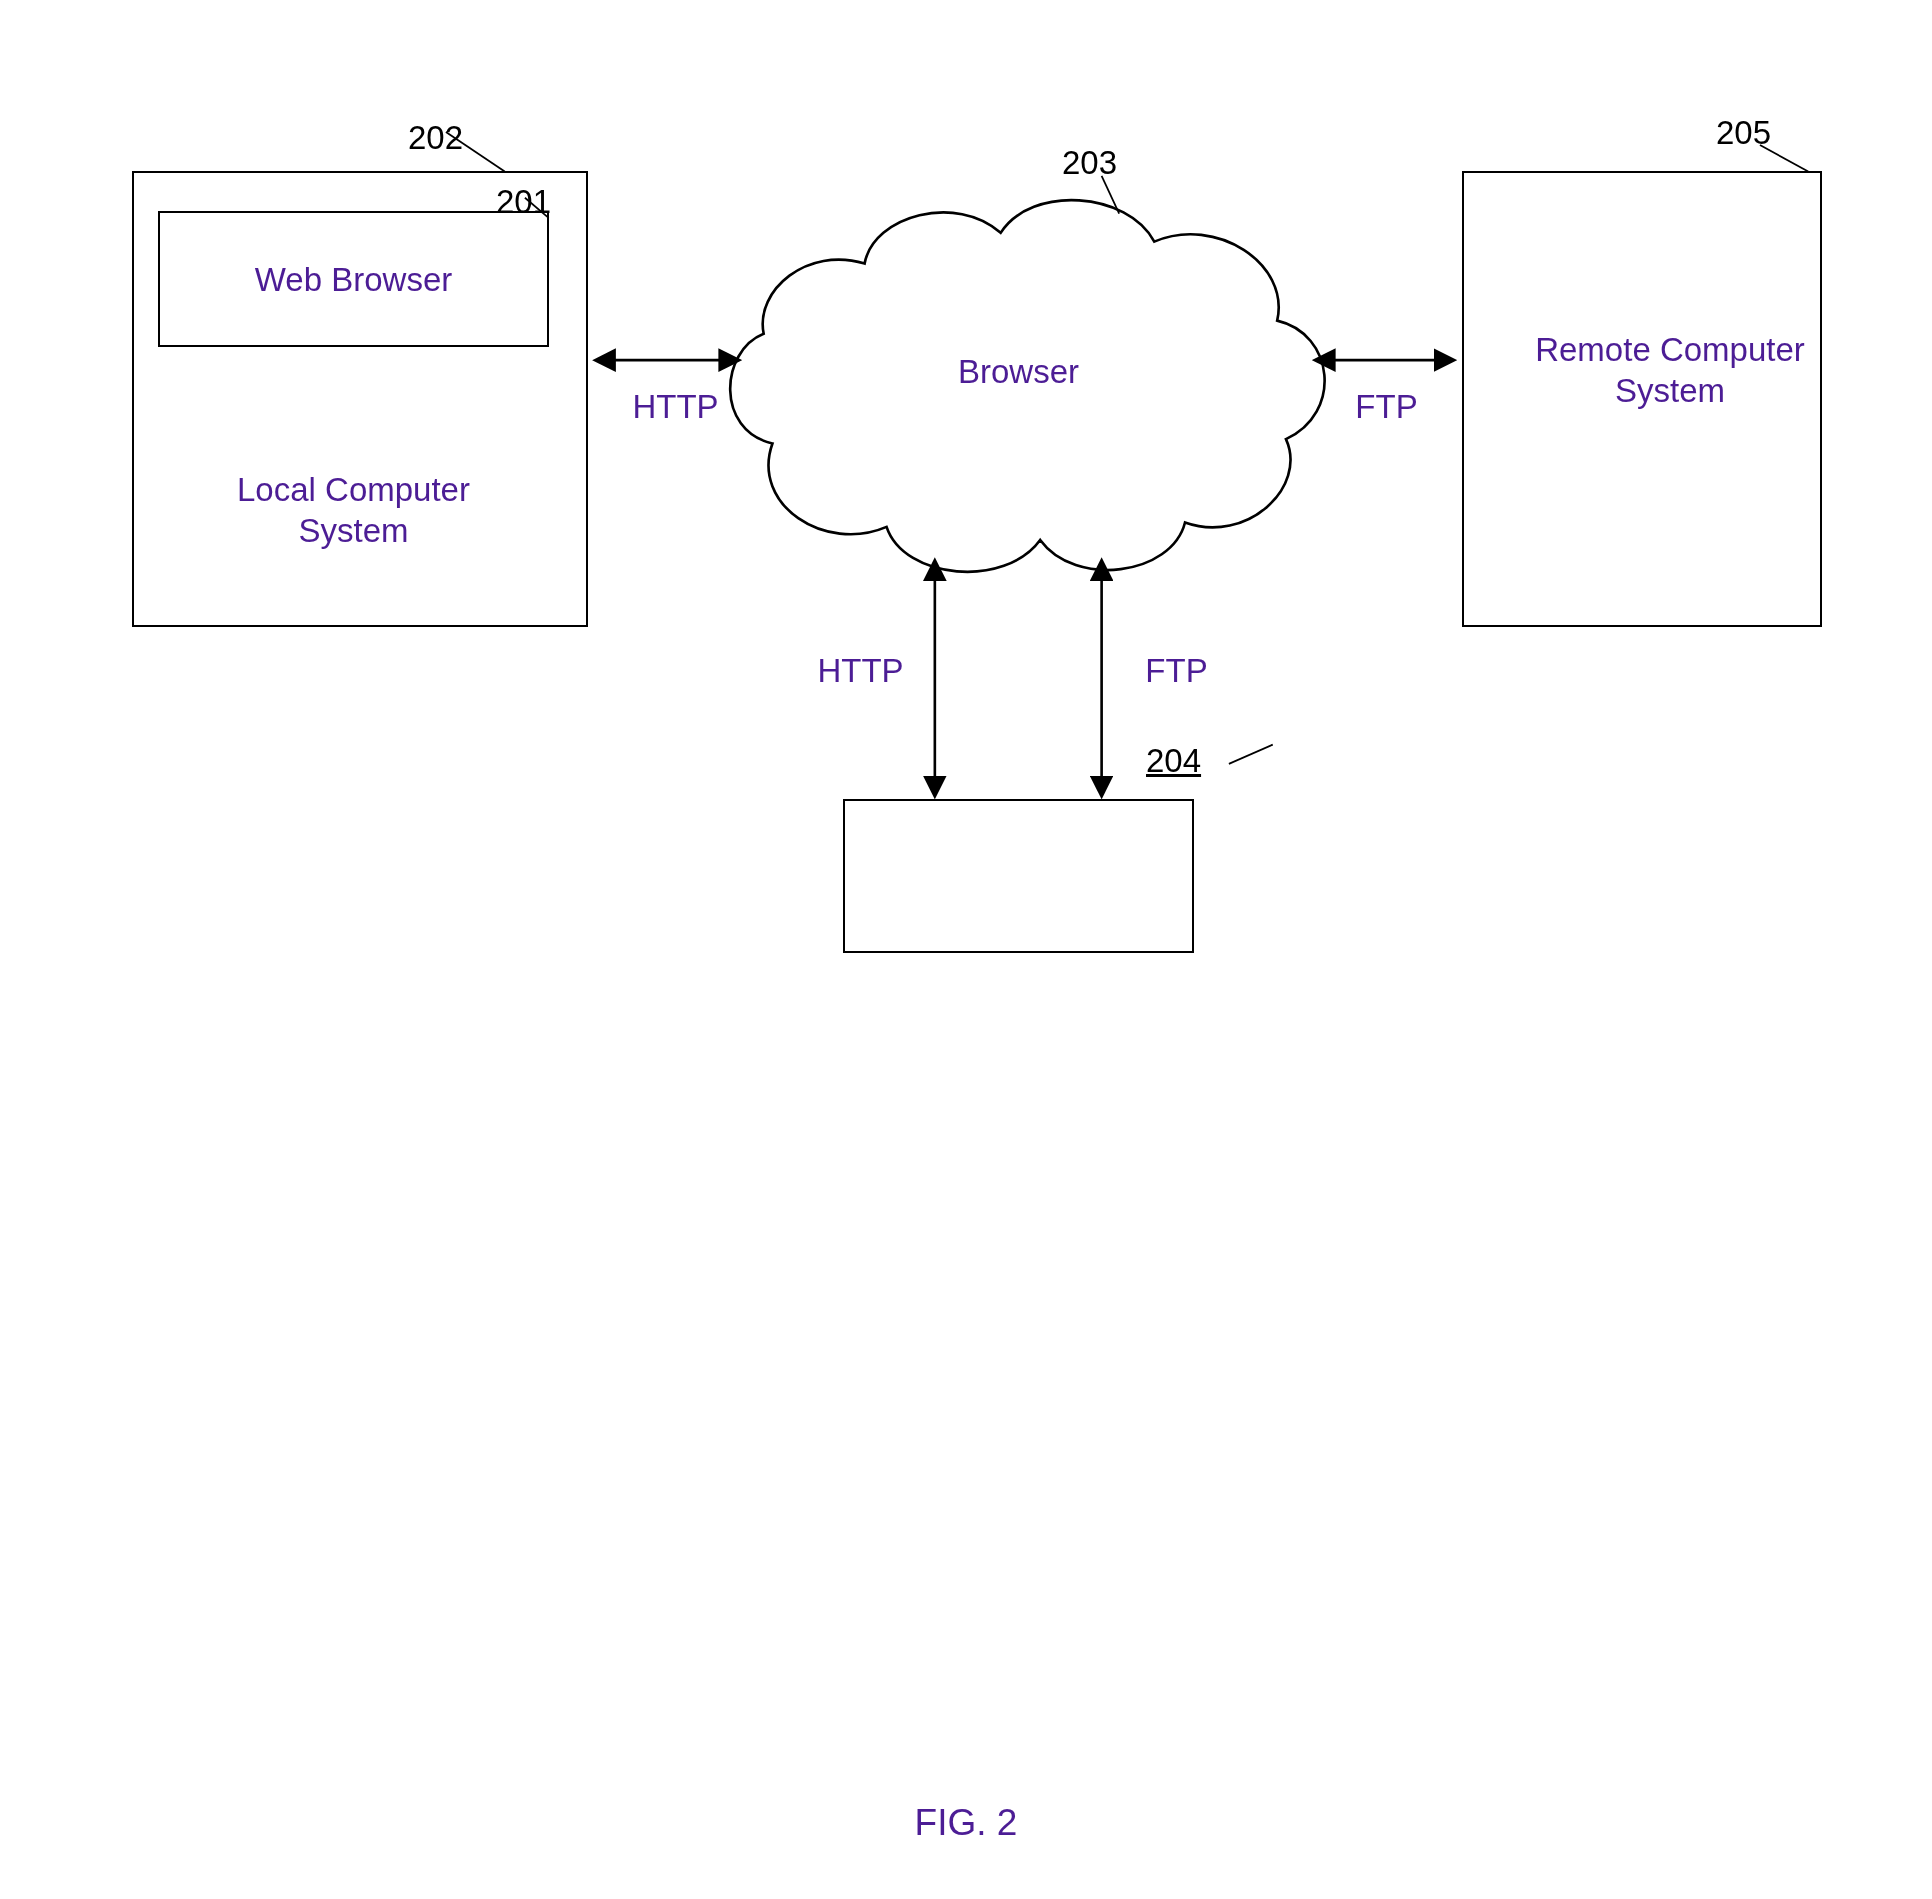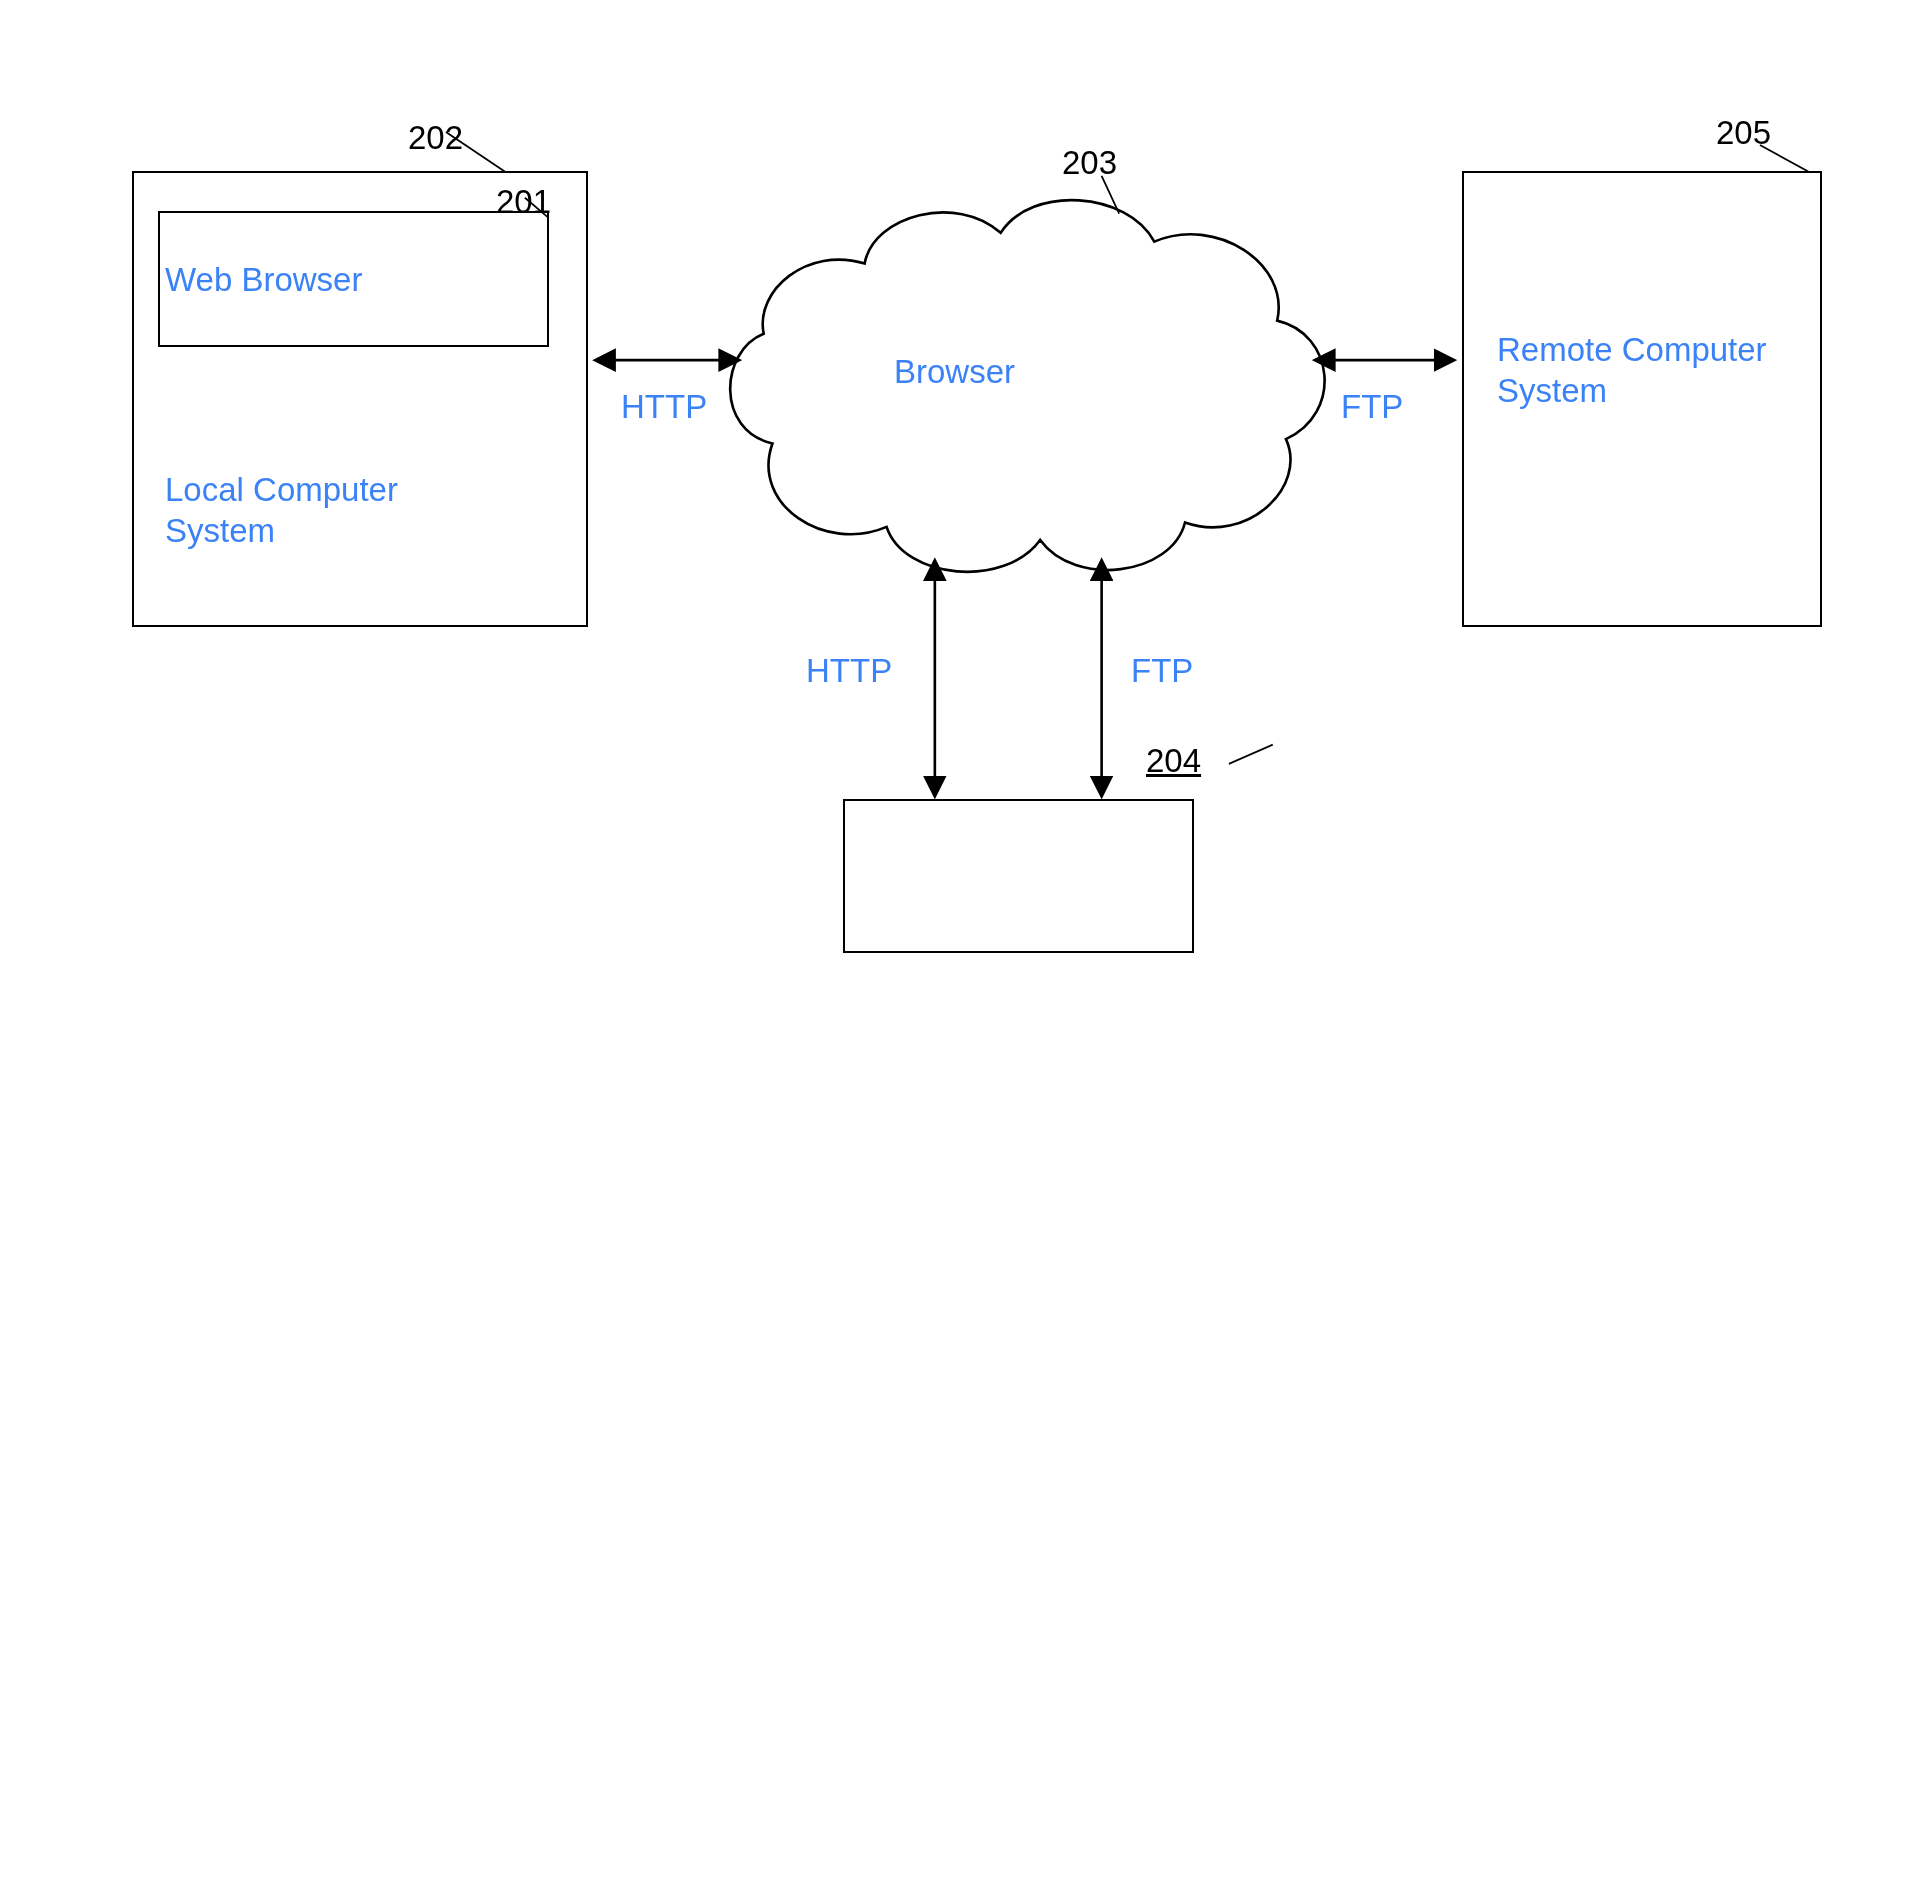--- a/index.html
+++ b/index.html
@@ -16,24 +16,23 @@
 }
 .box {
   position: absolute;
   border: 2.6px solid #000;
   background: #fff;
   box-sizing: border-box;
 }
 .label {
   position: absolute;
   font-size: 33px;
-  color: #3b82f6;
-  text-align: left;
+  color: #4c1d95;
+  text-align: center;
   line-height: 1.25;
-  padding-left: 7px;
 }
 .reflabel {
   position: absolute;
   font-size: 33px;
   color: #000;
 }
 svg.overlay {
   position: absolute;
   left: 0; top: 0;
   width: 1932px;
@@ -102,14 +101,15 @@
   <div class="label" style="left:1124px; top:650px; width:105px;">FTP</div>
 
   <div class="box" style="left:1462px; top:171px; width:360px; height:456px;"></div>
   <div class="label" style="left:1462px; top:329px; width:360px; white-space:pre-line;margin-left:28px;">Remote Computer
 System</div>
   <div class="reflabel" style="left:1716px; top:114px;">205</div>
 
   <div class="box" style="left:843px; top:799px; width:351px; height:154px;"></div>
   <div class="reflabel" style="left:1146px; top:742px;text-decoration:underline;">204</div>
 
+  <div class="label" style="left:0px; top:1800px; width:1932px; font-size:37px;">FIG. 2</div>
 </div>
 
 
 </body></html>

